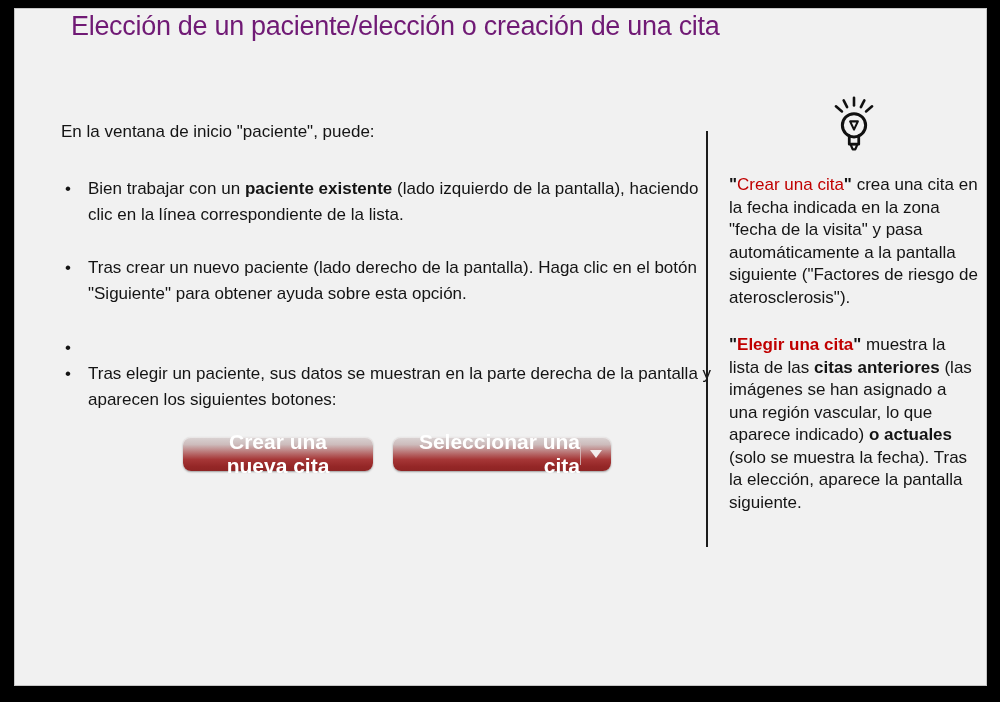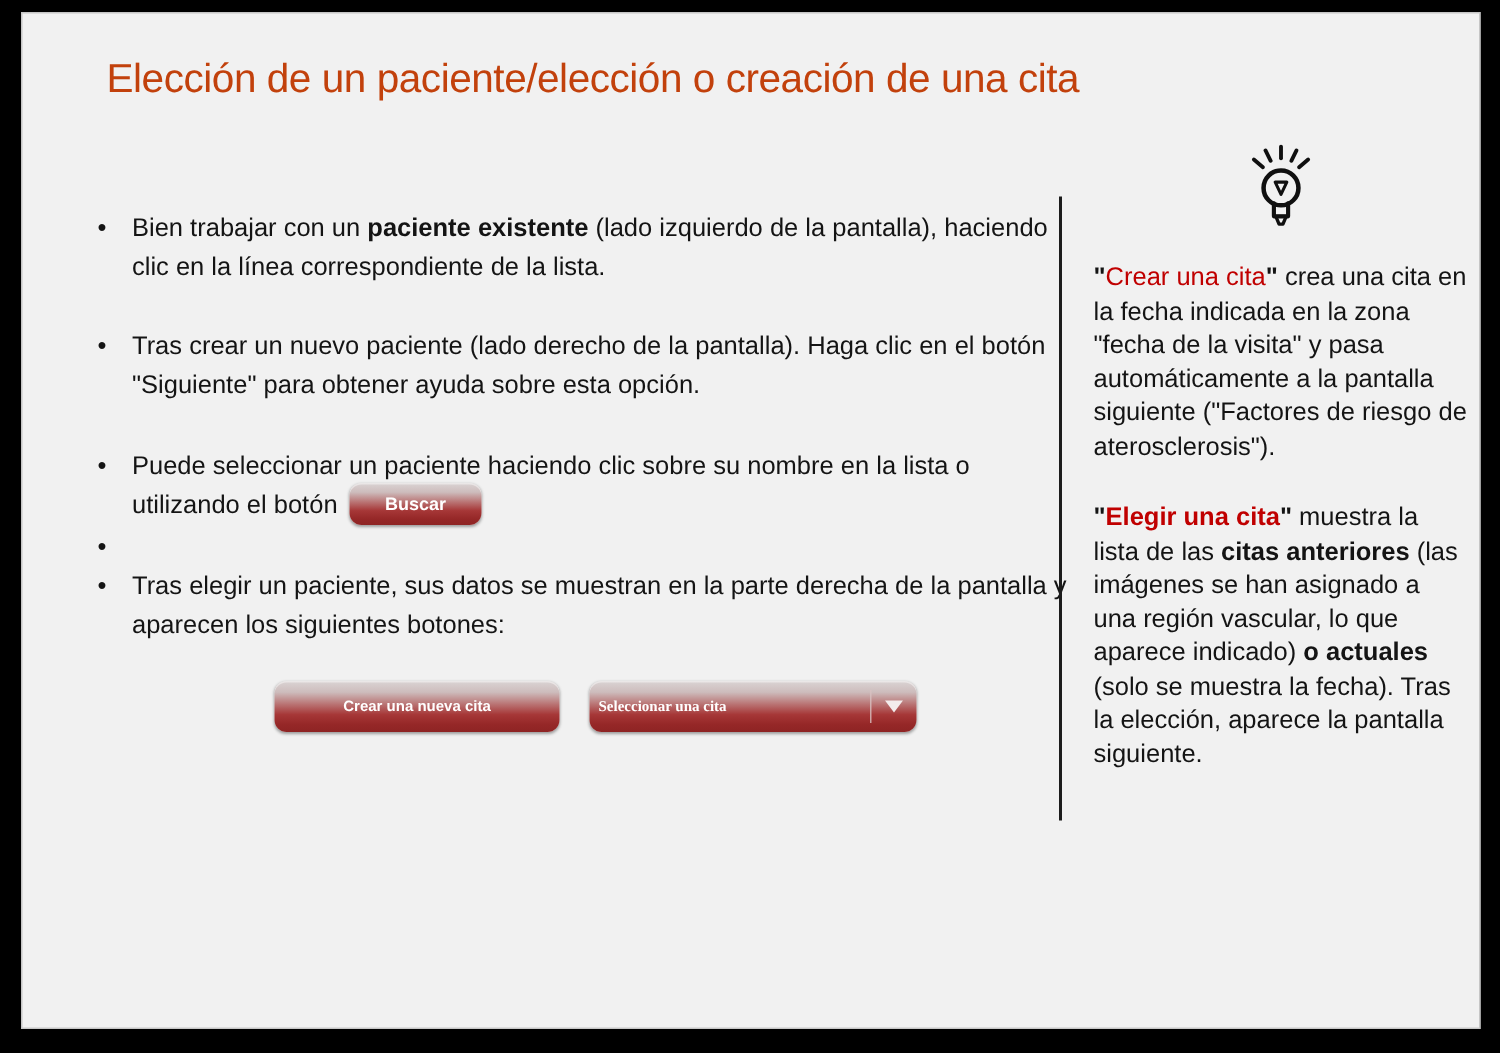--- a/index.html
+++ b/index.html
@@ -8,22 +8,22 @@
     background:#000;
     position:relative;
     font-family:"Liberation Sans", sans-serif;
     overflow:hidden;
   }
   .slide {
     position:absolute; left:14px; top:8px; width:973px; height:678px;
     background:#f1f1f1; border:1px solid #c6c6c6;
   }
   .page-title {
-    position:absolute; left:56px; top:28px;
-    font-size:27px; font-weight:normal; color:#c2410c;
+    position:absolute; left:56px; top:2px;
+    font-size:27px; font-weight:normal; color:#701a75;
     letter-spacing:-0.3px; white-space:nowrap;
   }
   .content {
     position:absolute; left:46px; top:110px; width:656px;
     font-size:17px; color:#141414; line-height:26px;
   }
   .intro { margin-bottom:31px; }
   ul.bullets { list-style:none;margin-top:20px; }
   ul.bullets li {
     position:relative; padding-left:27px;
@@ -45,26 +45,26 @@
     box-shadow:0 1px 2px rgba(0,0,0,0.35), inset 0 1px 0 rgba(255,255,255,0.45);
     cursor:pointer;
   }
   .buscar-btn {
     display:inline-block; vertical-align:middle;
     width:88px; height:28px; font-size:12px; line-height:26px;
     margin-left:8px; margin-top:-4px; text-align:center;
   }
   .actions { margin-left:122px; display:flex; gap:20px; }
   .action-btn {
-    height:34px; font-size:10px; display:flex; align-items:center;
+    height:34px; font-size:21px; display:flex; align-items:center;
     justify-content:center; padding:0 18px;
   }
   .action-btn.primary { width:190px; }
   .action-btn.dropdown { width:218px; padding:0; }
-  .action-btn.dropdown .lbl { flex:1; text-align:left; padding-left:6px;font-family:Liberation Serif, serif; }
+  .action-btn.dropdown .lbl { flex:1; text-align:right; padding-left:6px; }
   .sep {
     width:1px; height:22px; background:#d8c2c2; opacity:.8;
   }
   .arrow-zone {
     width:30px; display:flex; align-items:center; justify-content:center;
   }
   .caret {
     width:0; height:0;
     border-left:6px solid transparent; border-right:6px solid transparent;
     border-top:8px solid #f3ecec;
@@ -81,30 +81,28 @@
   .tip-para { margin-bottom:25px; }
 </style>
 </head>
 <body>
 
 <div class="slide">
 
   <h1 class="page-title">Elección de un paciente/elección o creación de una cita</h1>
 
   <div class="content">
+    <p class="intro">En la ventana de inicio "paciente", puede:</p>
 
     <ul class="bullets">
       <li class="li-1">
         <span><span>Bien trabajar con un </span><span style="font-weight: bold;">paciente existente</span><span> (lado izquierdo de la pantalla), haciendo clic en la línea correspondiente de la lista.</span></span>
       </li>
       <li class="li-2">
         <span><span>Tras </span><span style="font-weight: normal;">crear un nuevo paciente</span><span> (lado derecho de la pantalla). Haga clic en el botón "Siguiente" para obtener ayuda sobre esta opción.</span></span>
-      </li>
-      <li class="li-3">
-        <span><span>Puede seleccionar un paciente haciendo clic sobre su nombre en la lista o utilizando el botón</span></span><button class="btn-grad buscar-btn"><span>Buscar</span></button>
       </li>
       <li class="li-4"></li>
       <li class="li-5">
         <span><span>Tras elegir un paciente, sus datos se muestran en la parte derecha de la pantalla y aparecen los siguientes botones:</span></span>
       </li>
     </ul>
 
     <div class="actions">
       <button class="btn-grad action-btn primary">
         <span>Crear una nueva cita</span>

